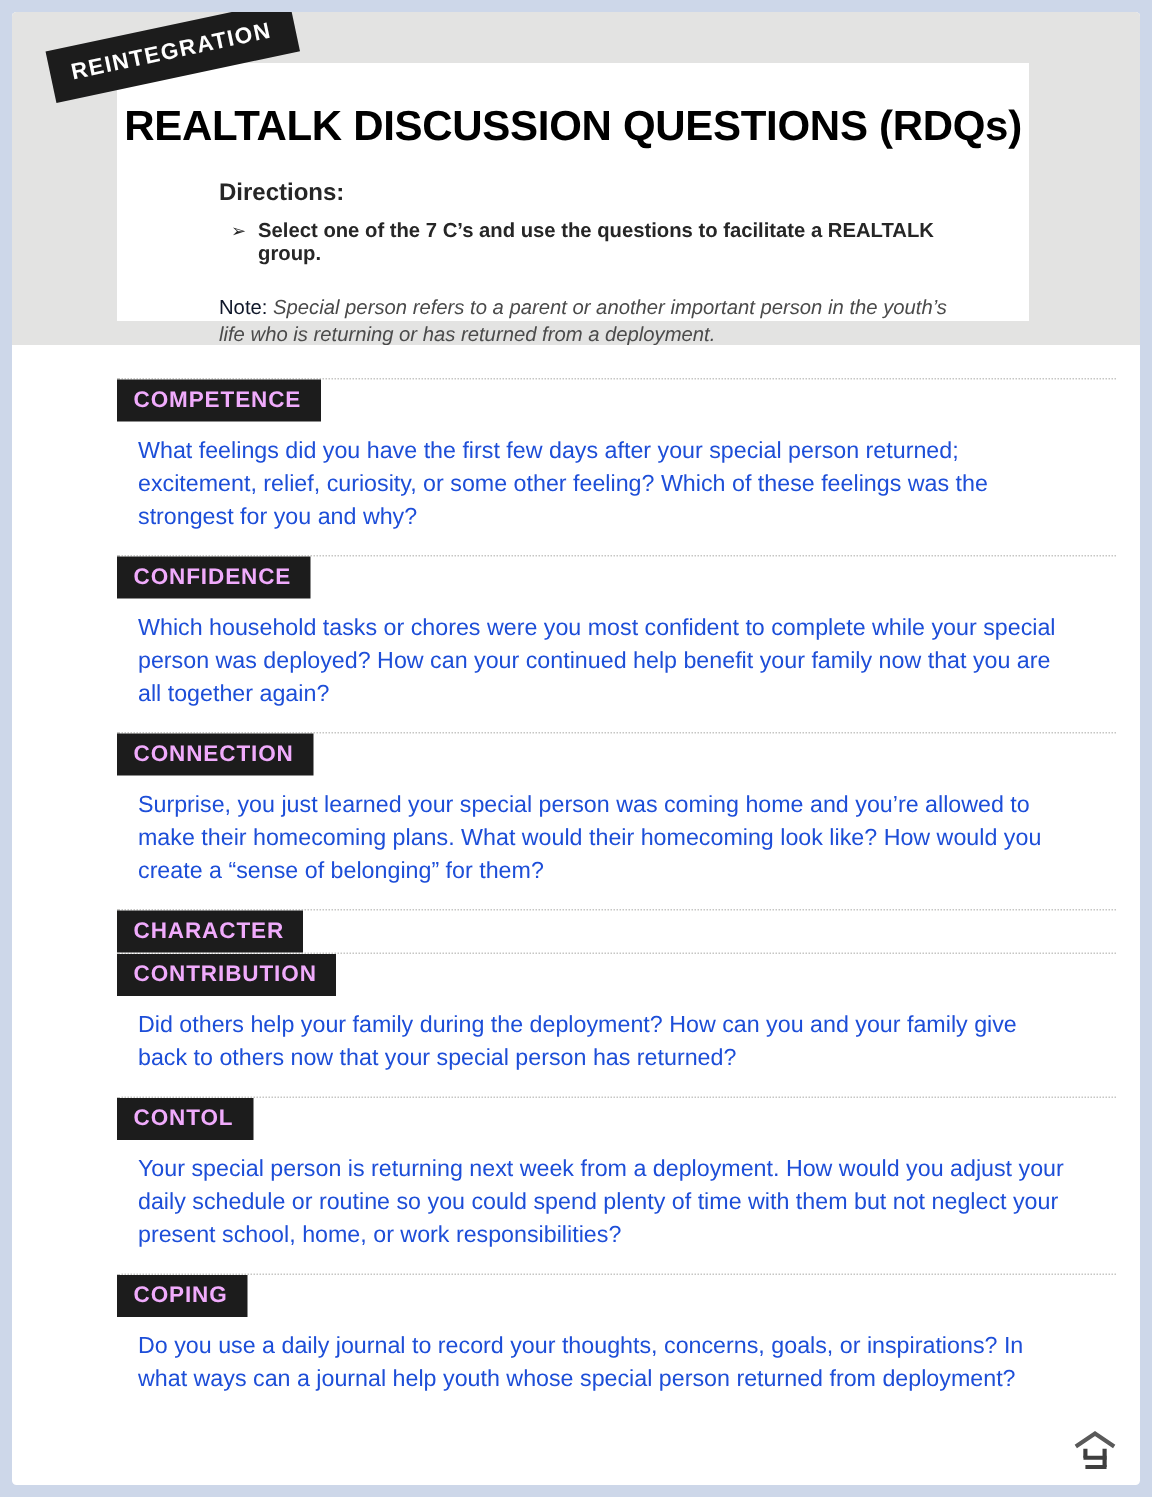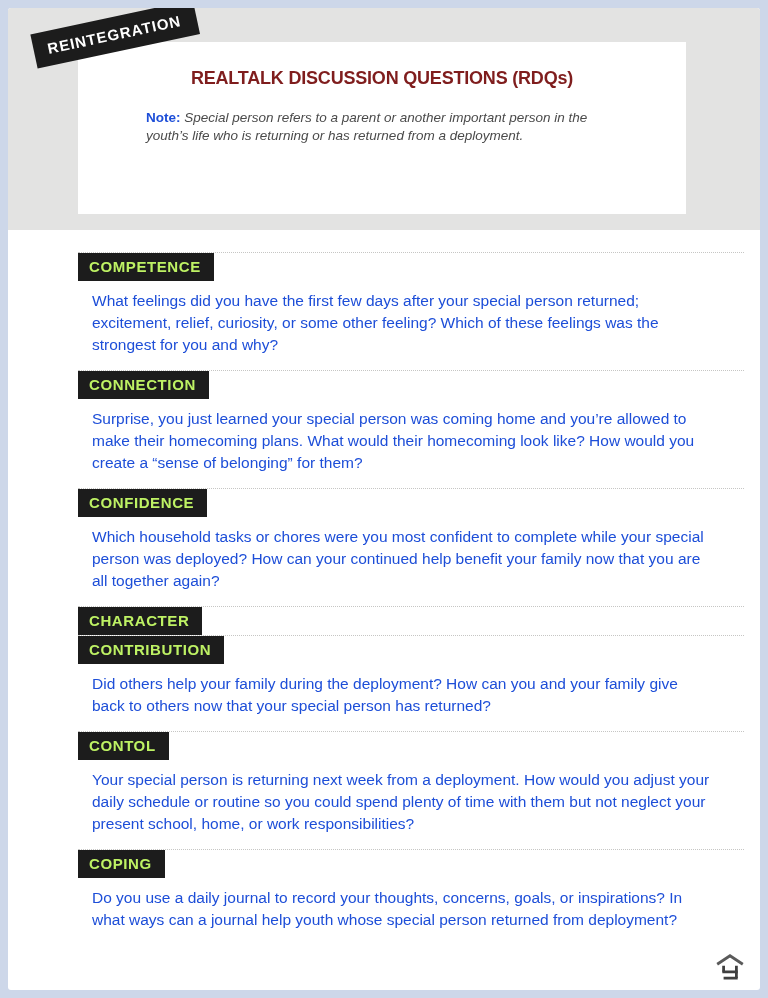--- a/index.html
+++ b/index.html
@@ -49,23 +49,23 @@
     font-size: 15px;
     letter-spacing: 1px;
     padding: 9px 16px 9px 14px;
     transform: rotate(-12deg);
     transform-origin: left center;
     z-index: 3;
   }
   .doc-title {
     margin-top: 26px;
     text-align: center;
-    font-size: 18px;
-    font-weight: bold;
-    color: #7f1d1d;
+    font-size: 28px;
+    font-weight: bold;
+    color: #000000;
     letter-spacing: -0.2px;
   }
   .directions-block {
     margin: 20px 54px 0 68px;
   }
   .directions-label {
     font-size: 16px;
     font-weight: bold;
     color: #262626;
   }
@@ -79,38 +79,38 @@
     align-items: baseline;
     gap: 8px;
   }
   .bullet-glyph { font-size: 12px; }
   .note-block {
     margin: 20px 54px 0 68px;
     font-size: 13.5px;
     line-height: 1.35;
     color: #4a4a4a;
   }
-  .note-label { font-weight: bold; font-style: normal; color: #1d4ed8; }
+  .note-label { font-weight: normal; font-style: normal; color: #0f172a; }
   .note-text  { font-style: italic; text-align: right; }
 
   
   .content {
     position: relative;
     padding: 22px 16px 0 70px;
     background: #ffffff;
   }
   .qsection { }
   .qsection .rule-row {
     border-top: 1px dotted #c6c6c4;
     height: 0;
   }
   .label-chip {
     display: inline-block;
     background: #1c1c1c;
-    color: #bef264;
+    color: #f0abfc;
     font-size: 15px;
     font-weight: bold;
     letter-spacing: 0.6px;
     padding: 5px 13px 6px 11px;
     margin-top: 0px;
   }
   .question {
     margin: 9px 0 14px 14px;
     max-width: 622px;
     font-size: 15.5px;
@@ -130,50 +130,57 @@
 </head>
 <body>
 
 <div class="page">
   <div class="sheet">
 
     <div class="top-band">
       <div class="ribbon">REINTEGRATION</div>
       <div class="header-card">
         <h1 class="doc-title">REALTALK DISCUSSION QUESTIONS (RDQs)</h1>
+        <div class="directions-block">
+          <div class="directions-label">Directions:</div>
+          <div class="direction-bullet">
+            <span class="bullet-glyph">➢</span>
+            <span>Select one of the 7 C’s and use the questions to facilitate a REALTALK group.</span>
+          </div>
+        </div>
         <div class="note-block">
           <span class="note-label">Note:</span>
           <span class="note-text">Special person refers to a parent or another important person in the youth’s life who is returning or has returned from a deployment.</span>
         </div>
       </div>
     </div>
 
     <main class="content" id="sections-root">
       <section class="qsection">
         <div class="rule-row"></div>
         <div class="label-chip">
           <span>COMPETENCE</span>
         </div>
         <p class="question">What feelings did you have the first few days after your special person returned; excitement, relief, curiosity, or some other feeling? Which of these feelings was the strongest for you and why?</p>
       </section>
 
       <section class="qsection">
         <div class="rule-row"></div>
         <div class="label-chip">
+          <span>CONFIDENCE</span>
+        </div>
+        <p class="question">Which household tasks or chores were you most confident to complete while your special person was deployed? How can your continued help benefit your family now that you are all together again?</p>
+      </section>
+
+      <section class="qsection">
+        <div class="rule-row"></div>
+        <div class="label-chip">
           <span>CONNECTION</span>
         </div>
         <p class="question">Surprise, you just learned your special person was coming home and you’re allowed to make their homecoming plans. What would their homecoming look like? How would you create a “sense of belonging” for them?</p>
-      </section>
-
-      <section class="qsection">
-        <div class="rule-row"></div>
-        <div class="label-chip">
-          <span>CONFIDENCE</span>
-        </div>
-        <p class="question">Which household tasks or chores were you most confident to complete while your special person was deployed? How can your continued help benefit your family now that you are all together again?</p>
       </section>
 
       <section class="qsection">
         <div class="rule-row"></div>
         <div class="label-chip">
           <span>CHARACTER</span>
         </div>
       </section>
 
       <section class="qsection">

